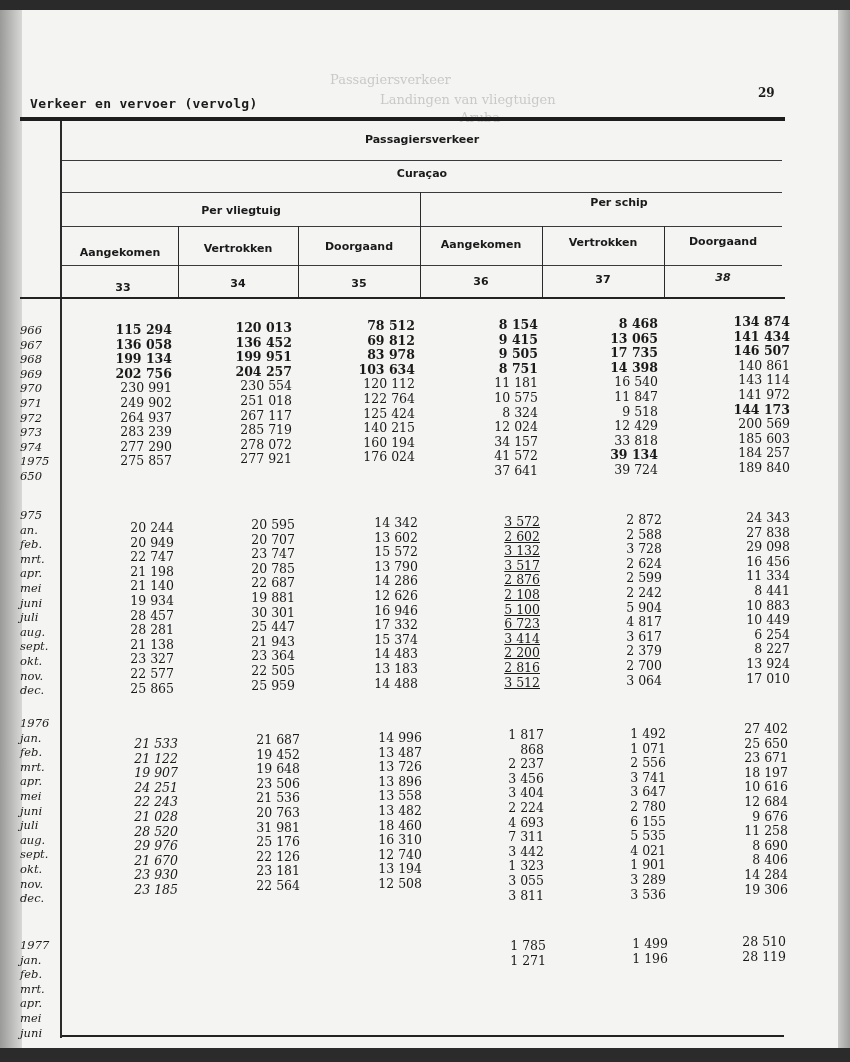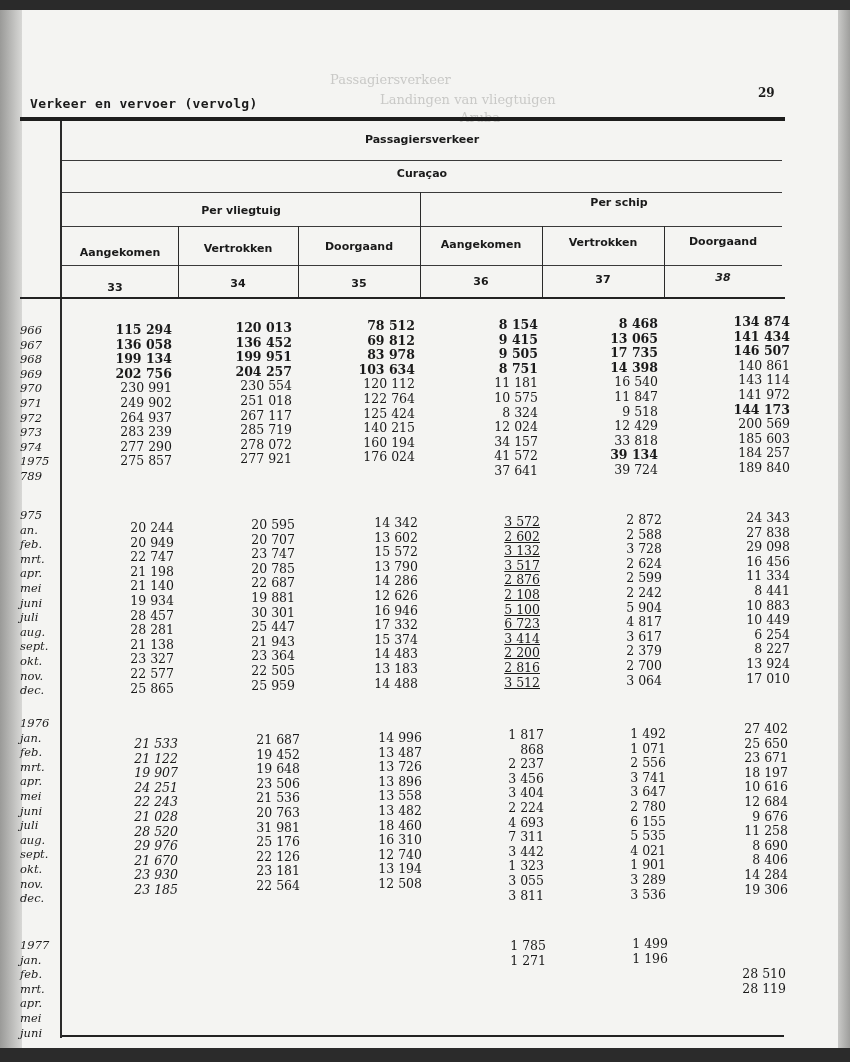--- a/index.html
+++ b/index.html
@@ -58,39 +58,39 @@
 <div class="hdr" style="left:62px;top:204px;width:358px;">Per vliegtuig</div>
 <div class="hdr" style="left:420px;top:196px;width:362px;margin-left:18px;">Per schip</div>
 
 <div class="hdr" style="left:62px;top:246px;width:116px;">Aangekomen</div>
 <div class="hdr" style="left:178px;top:242px;width:120px;">Vertrokken</div>
 <div class="hdr" style="left:298px;top:240px;width:122px;">Doorgaand</div>
 <div class="hdr" style="left:420px;top:238px;width:122px;">Aangekomen</div>
 <div class="hdr" style="left:542px;top:236px;width:122px;">Vertrokken</div>
 <div class="hdr" style="left:664px;top:235px;width:118px;">Doorgaand</div>
 
-<div class="colno" style="left:57px;top:281px;width:116px;">33</div>
+<div class="colno" style="left:65px;top:281px;width:116px;">33</div>
 <div class="colno" style="left:178px;top:277px;width:120px;">34</div>
 <div class="colno" style="left:298px;top:277px;width:122px;">35</div>
 <div class="colno" style="left:420px;top:275px;width:122px;">36</div>
 <div class="colno" style="left:542px;top:273px;width:122px;">37</div>
 <div class="colno" style="left:664px;top:271px;width:118px;font-style:italic;">38</div>
 
 <div class="stub" style="top:323px;">
   <div>966</div>
   <div>967</div>
   <div>968</div>
   <div>969</div>
   <div>970</div>
   <div>971</div>
   <div>972</div>
   <div>973</div>
   <div>974</div>
   <div>1975</div>
-  <div>789</div>
+  <div>650</div>
 </div>
 
 <div class="stub" style="top:508px;">
   <div>975</div>
   <div>an.</div>
   <div>feb.</div>
   <div>mrt.</div>
   <div>apr.</div>
   <div>mei</div>
   <div>juni</div>
@@ -372,16 +372,16 @@
 </div>
 
 <div class="col" style="left:490px;width:56px;top:939px;">
   <div>1 785</div>
   <div>1 271</div>
 </div>
 <div class="col" style="left:610px;width:58px;top:937px;">
   <div>1 499</div>
   <div>1 196</div>
 </div>
-<div class="col" style="left:730px;width:56px;top:935px;margin-top:32px;">
+<div class="col" style="left:730px;width:56px;top:935px;">
   <div>28 510</div>
   <div>28 119</div>
 </div>
 
 </body></html>

